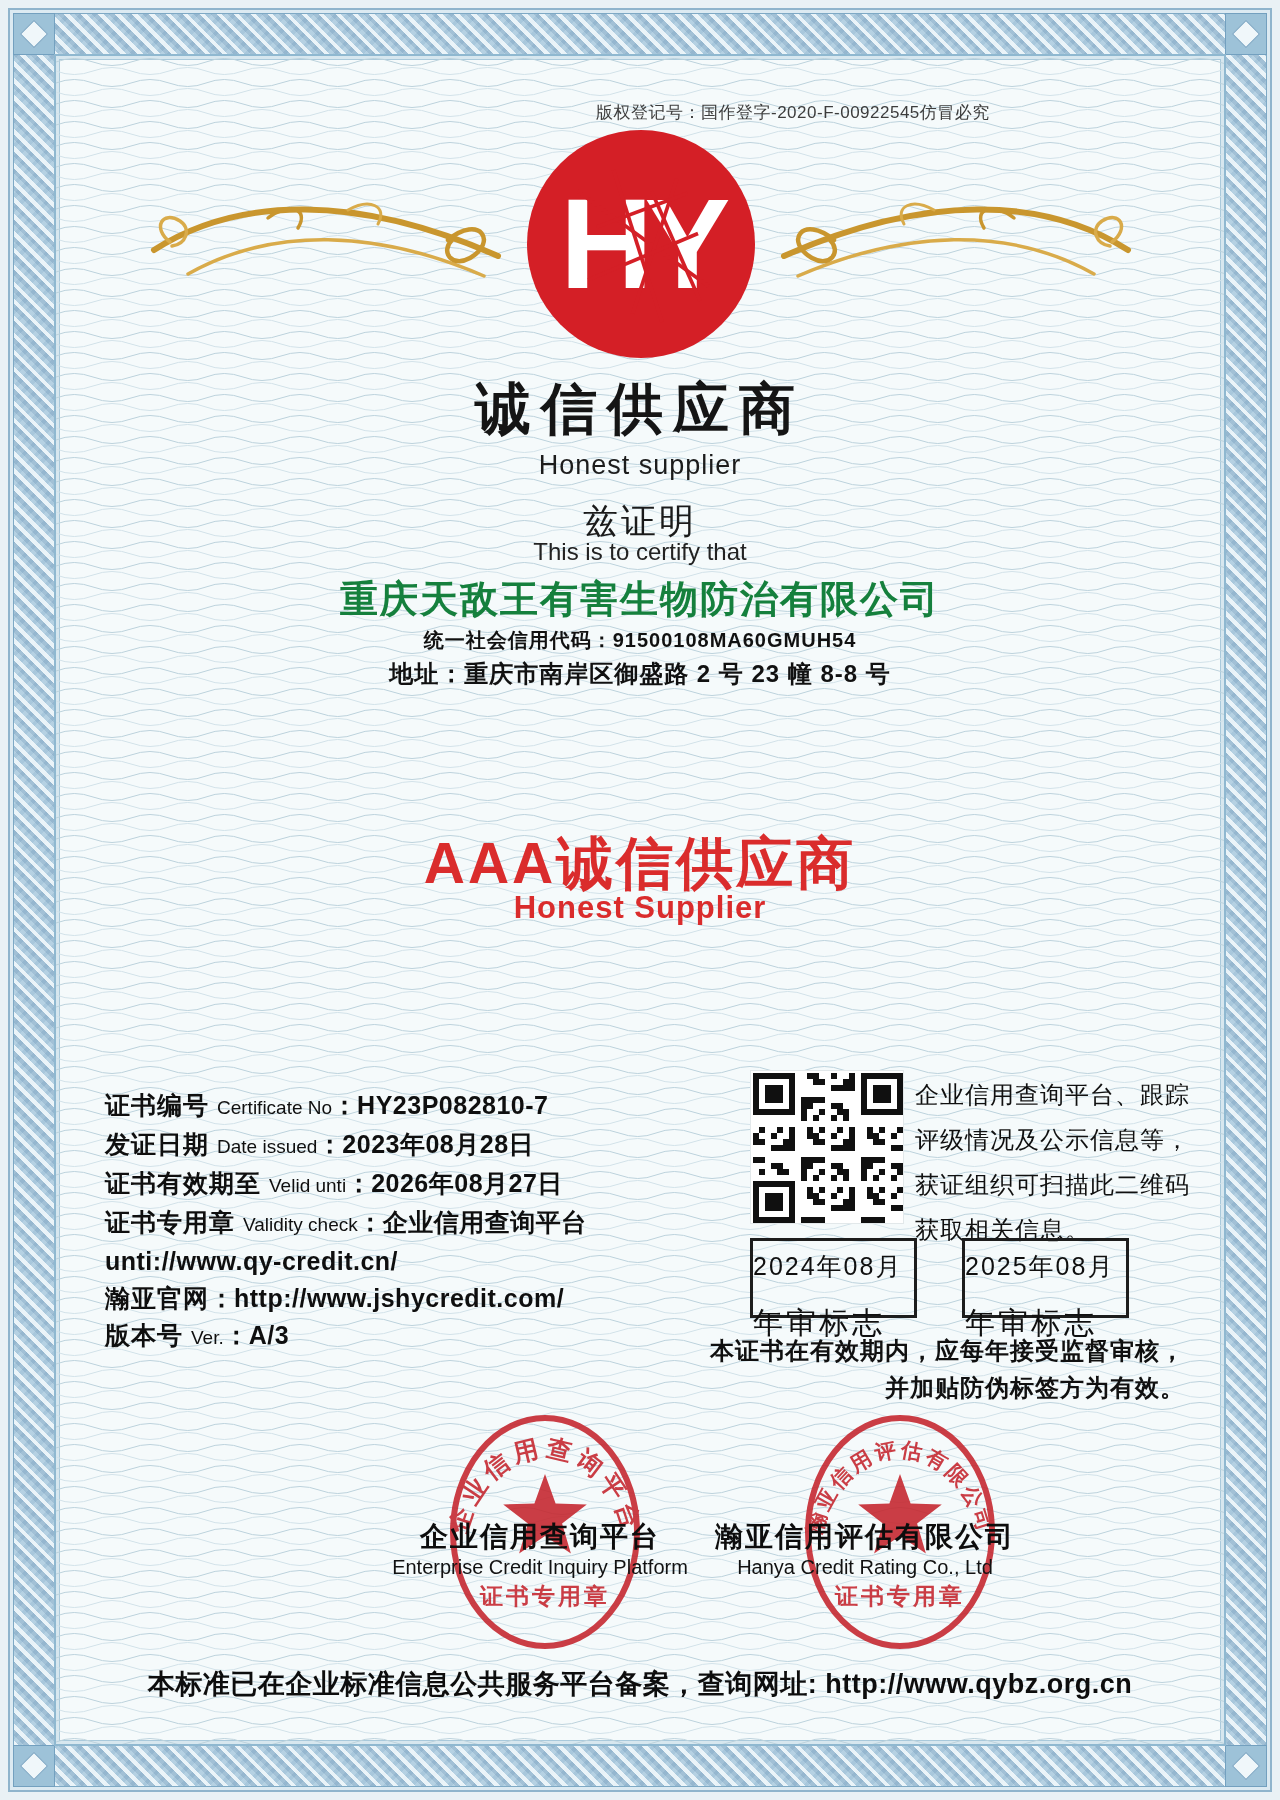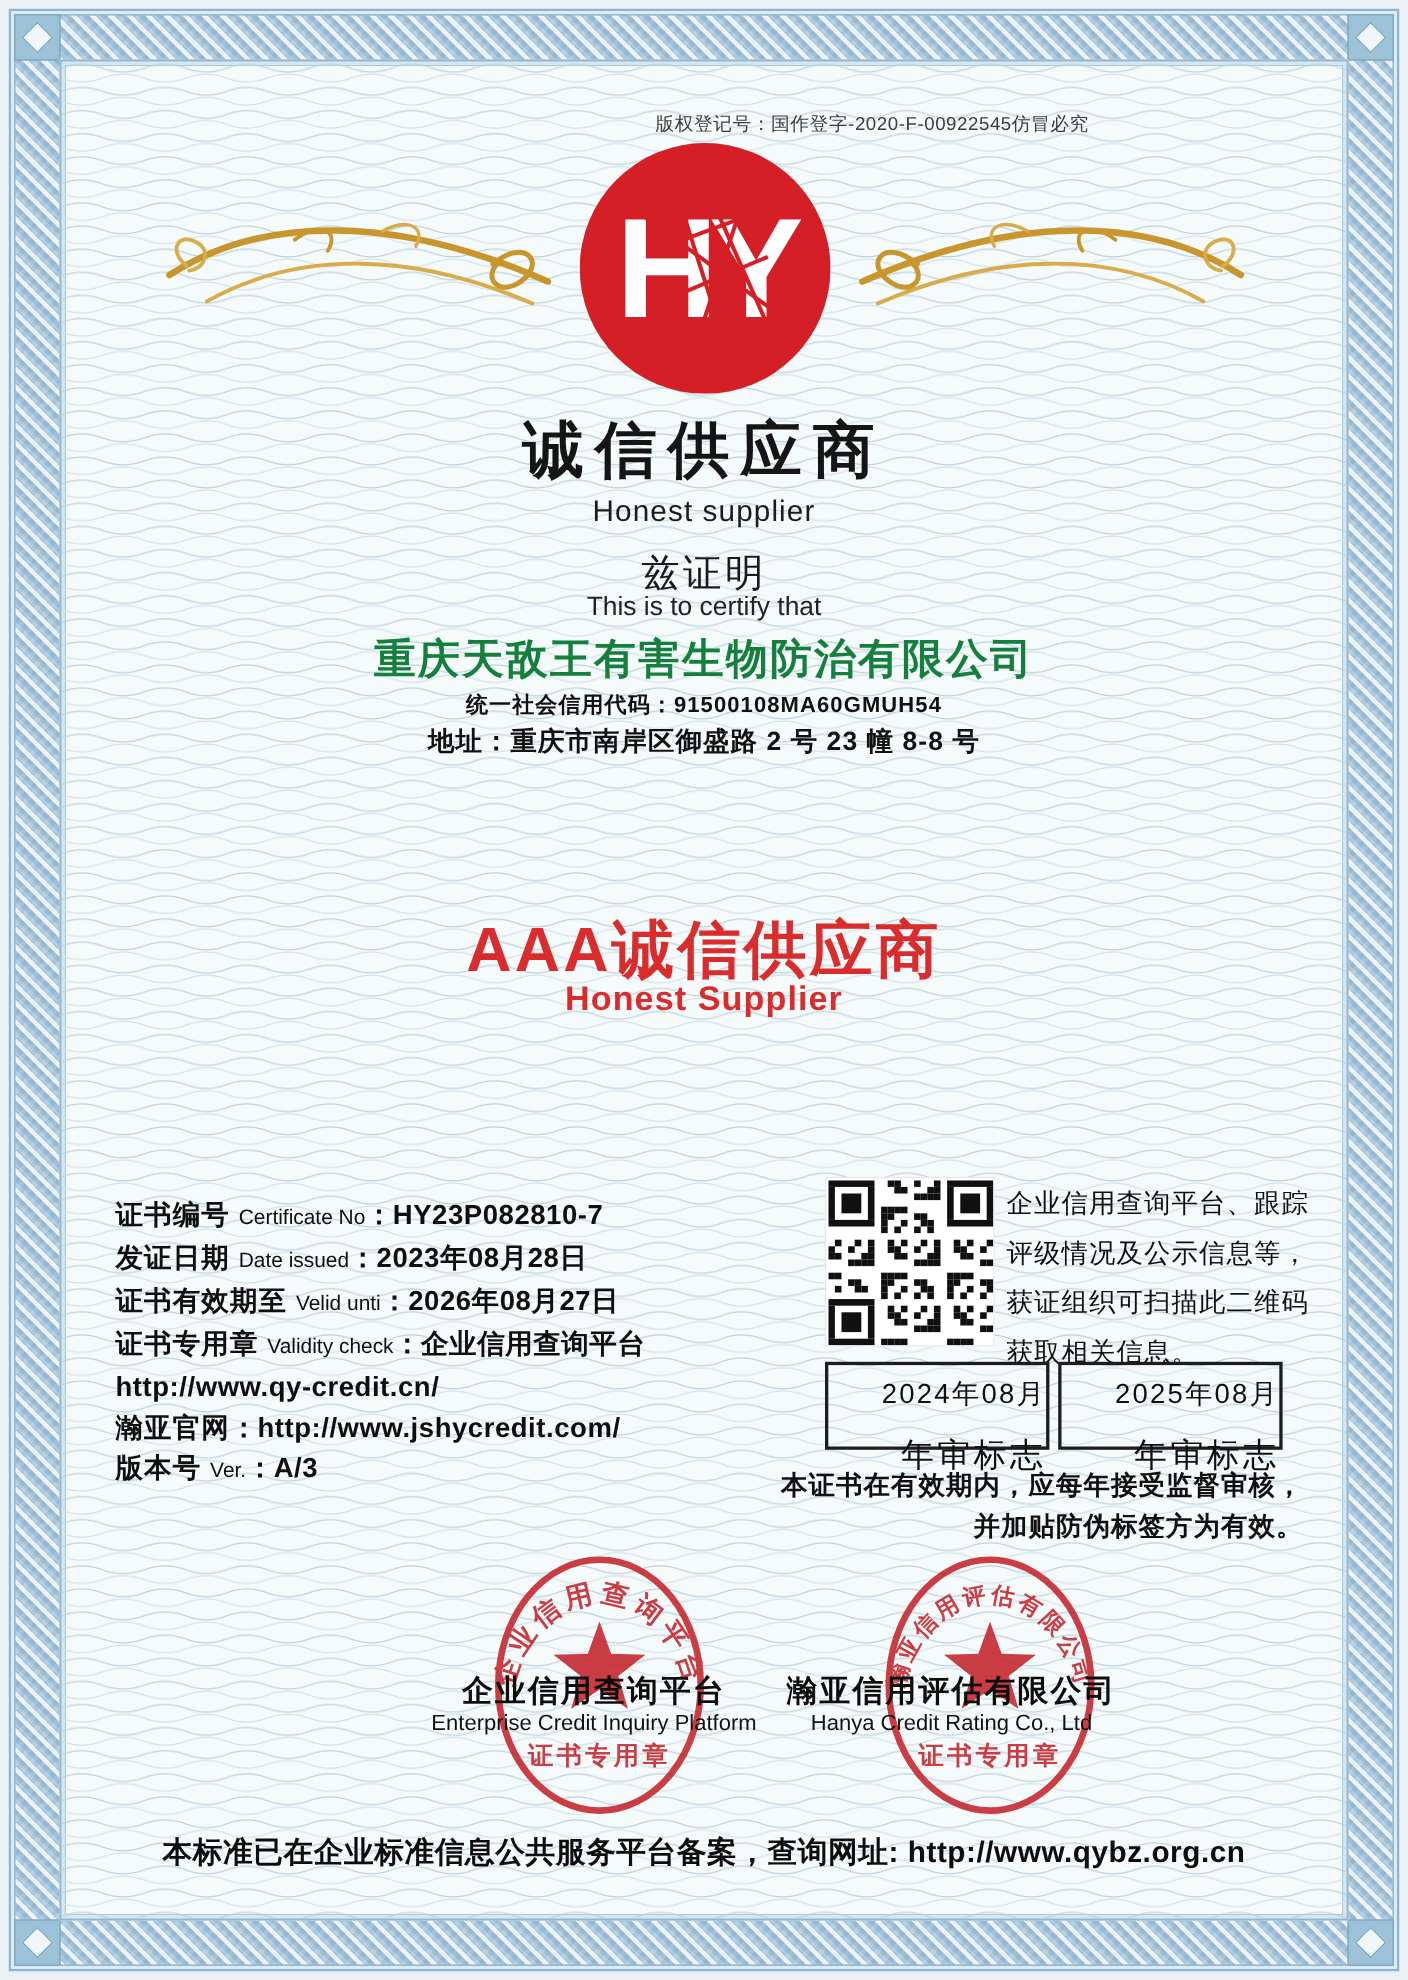--- a/index.html
+++ b/index.html
@@ -54,21 +54,21 @@
   .detail-line .zh { font-weight:600; letter-spacing:1px; }
   .detail-line .en { font-size:19px; font-weight:500; margin-left:8px; }
   .detail-line .sep { font-weight:600; }
   .detail-line .val { font-weight:600; letter-spacing:.5px; }
 
   
   .qr-box { top:1070px; left:750px; width:154px; height:154px; background:#fff; border:1px solid #e2e8ea; }
   .qr-caption { top:1072px; left:915px; width:280px; }
   .qr-caption span { display:block; font-size:24px; line-height:45px; color:#101010; font-weight:500; letter-spacing:1px; }
 
-  .year-box { top:1238px; width:204px; height:80px; border:3px solid #1d1d1d; text-align:right; padding-top:9px; }
+  .year-box { top:1238px; width:167px; height:80px; border:3px solid #1d1d1d; text-align:left; padding-top:9px; }
   .year-box .period { font-size:25px; color:#101010; font-weight:500; letter-spacing:2px; display:block; }
   .year-box .label { font-size:30px; color:#101010; font-weight:500; letter-spacing:3px; display:block; margin-top:20px; }
   .year-box.b1 { left:750px; } .year-box.b2 { left:962px; }
 
   .review-note { top:1332px; right:95px; width:520px; text-align:right; }
   .review-note span { display:block; font-size:24px; line-height:37px; color:#101010; font-weight:700; letter-spacing:1px; }
 
   
   .seal { width:200px; height:240px; opacity:.88; z-index:3; }
   .seal.s1 { top:1412px; left:445px; } .seal.s2 { top:1412px; left:800px; }
@@ -147,21 +147,21 @@
     <div class="abs center address-line">地址：重庆市南岸区御盛路 2 号 23 幢 8-8 号</div>
 
     <div class="abs center aaa-zh">AAA诚信供应商</div>
     <div class="abs center aaa-en">Honest Supplier</div>
 
     <div class="abs details">
       <div class="detail-line"><span class="zh">证书编号</span><span class="en">Certificate No</span><span class="sep">：</span><span class="val">HY23P082810-7</span></div>
       <div class="detail-line"><span class="zh">发证日期</span><span class="en">Date issued</span><span class="sep">：</span><span class="val">2023年08月28日</span></div>
       <div class="detail-line"><span class="zh">证书有效期至</span><span class="en">Velid unti</span><span class="sep">：</span><span class="val">2026年08月27日</span></div>
       <div class="detail-line"><span class="zh">证书专用章</span><span class="en">Validity check</span><span class="sep">：</span><span class="val">企业信用查询平台</span></div>
-      <div class="detail-line"><span class="zh"></span><span class="val">http://www.qy-credit.cn/</span></div>
+      <div class="detail-line"><span class="zh"></span><span class="val">unti://www.qy-credit.cn/</span></div>
       <div class="detail-line"><span class="zh">瀚亚官网</span><span class="sep">：</span><span class="val">http://www.jshycredit.com/</span></div>
       <div class="detail-line"><span class="zh">版本号</span><span class="en">Ver.</span><span class="sep">：</span><span class="val">A/3</span></div>
     </div>
 
     <div class="abs qr-box">
       <svg id="qr-svg" width="150" height="150" style="margin:2px" xmlns="http://www.w3.org/2000/svg">
         <rect x="0" y="0" width="150" height="150" fill="#ffffff"></rect>
       <rect x="0" y="60" width="6" height="6" fill="#101010"></rect>
           <rect x="0" y="66" width="6" height="6" fill="#101010"></rect>
           <rect x="0" y="84" width="6" height="6" fill="#101010"></rect>

